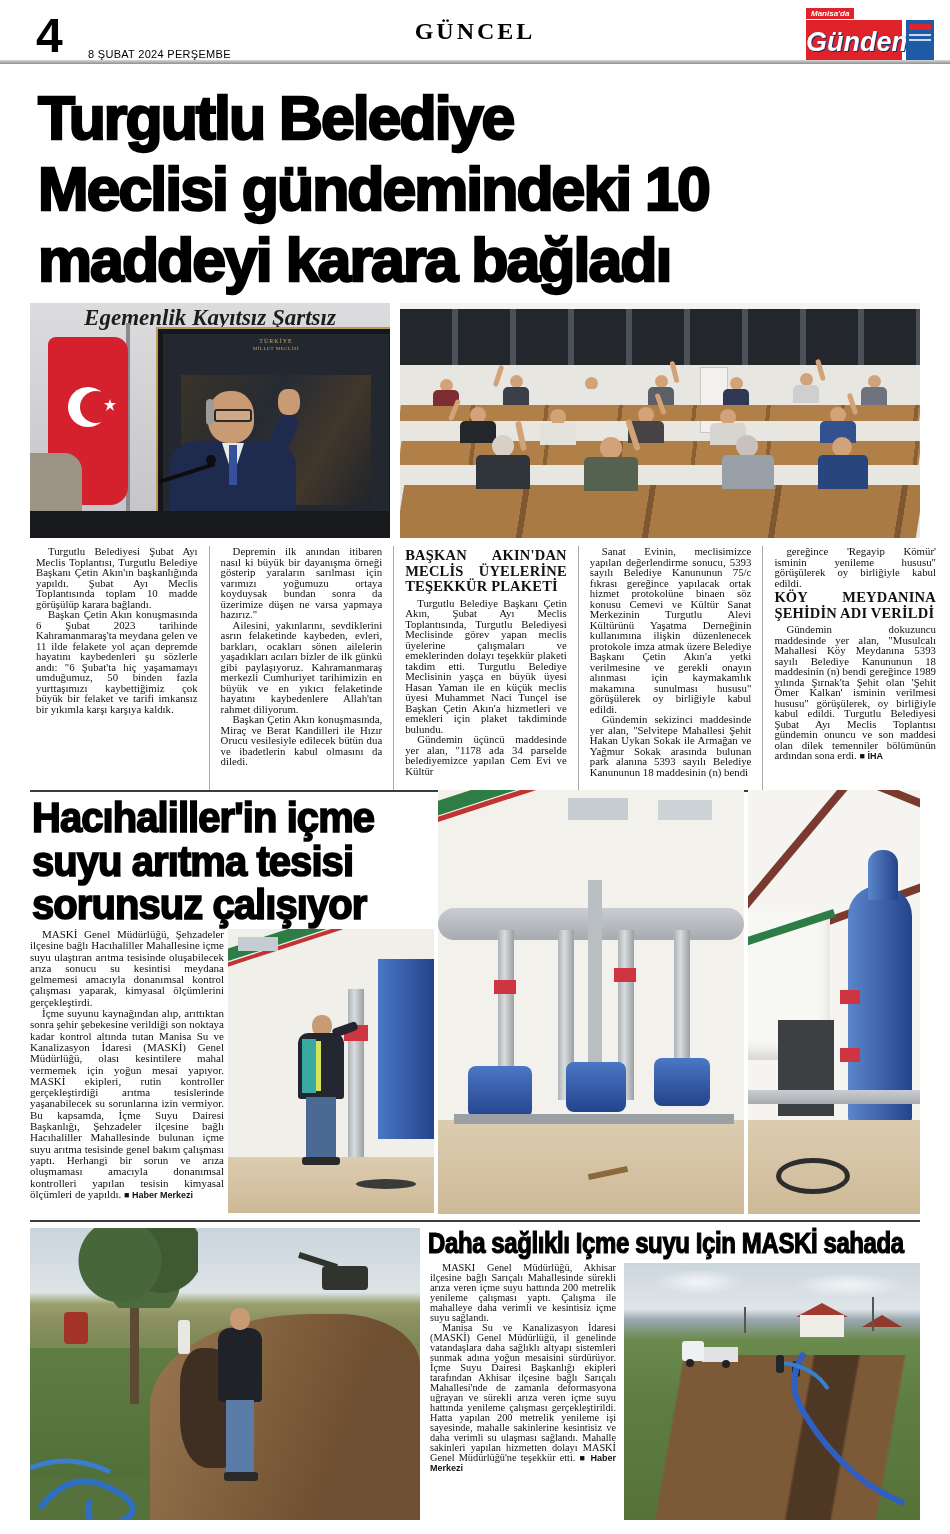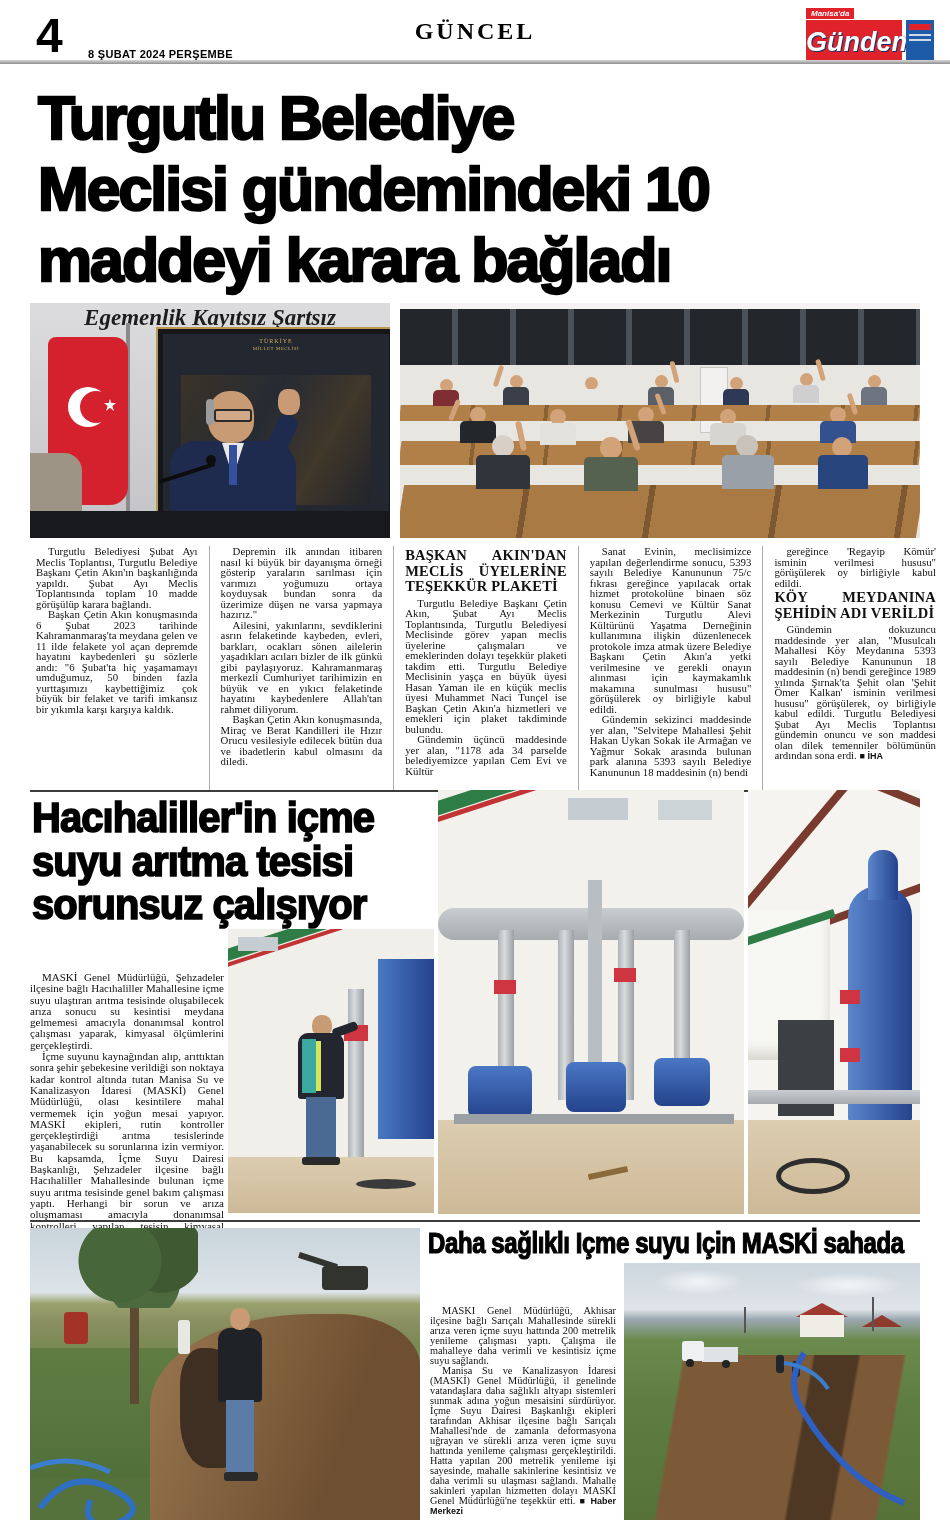--- a/index.html
+++ b/index.html
@@ -2,21 +2,21 @@
 <html lang="tr"><head>
 <meta charset="utf-8">
 <style>
   html,body{margin:0;padding:0;background:#f2f2f2;}
   .page{position:relative;width:950px;height:1534px;background:#fff;margin:0 auto;
         font-family:"Liberation Serif",serif;color:#111;overflow:hidden;}
   
   .pagenum{position:absolute;left:36px;top:12px;font-family:"Liberation Sans",sans-serif;
            font-weight:bold;font-size:48px;line-height:48px;color:#000;}
   .dateline{position:absolute;left:88px;top:48px;font-family:"Liberation Sans",sans-serif;
-            font-weight:bold;font-size:11px;letter-spacing:.3px;color:#000;}
+            font-weight:normal;font-size:11px;letter-spacing:.3px;color:#000;}
   .section-title{position:absolute;left:0;right:0;top:18px;text-align:center;
             font-family:"Liberation Serif",serif;font-weight:bold;font-size:24px;letter-spacing:3px;color:#000;}
   .header-rule{position:absolute;left:0;top:60px;width:950px;height:4px;
             background:linear-gradient(#d8d8d8,#8f8f8f);}
   .logo{position:absolute;right:16px;top:8px;width:128px;height:58px;}
   .logo .tab{position:absolute;left:0;top:0;background:#e0232b;color:#fff;
             font-family:"Liberation Sans",sans-serif;font-style:italic;font-weight:bold;
             font-size:8px;padding:1px 5px;}
   .logo .main{position:absolute;left:0;top:12px;width:96px;height:44px;background:#e0232b;
             color:#fff;font-family:"Liberation Sans",sans-serif;font-style:italic;font-weight:bold;
@@ -36,21 +36,21 @@
   .hl3{left:428px;top:1228px;font-size:30px;line-height:30px;letter-spacing:-.5px;
        -webkit-text-stroke:1.2px #000;transform:scaleX(.8);}
   
   .cols{position:absolute;left:36px;top:546px;width:900px;height:244px;display:flex;overflow:hidden;}
   .col{flex:1 1 0;font-size:10.8px;line-height:10.5px;text-align:justify;overflow:hidden;}
   .col + .col{border-left:1px solid #aaa;margin-left:11px;padding-left:11px;}
   .col p{margin:0;text-indent:12px;}
   .subhead{font-weight:bold;font-size:14.5px;line-height:15.5px;text-indent:0 !important;
            margin:2px 0 3px 0 !important;letter-spacing:.2px;}
   .src{font-family:"Liberation Sans",sans-serif;font-weight:bold;font-size:9px;}
-  .body-col{position:absolute;font-size:11px;line-height:11.3px;text-align:justify;overflow:hidden;margin-top:43px;}
+  .body-col{position:absolute;font-size:11px;line-height:11.3px;text-align:justify;overflow:hidden;}
   .body-col p{margin:0;text-indent:12px;}
   .a2-col{left:30px;top:929px;width:194px;height:287px;}
   .a3-col{left:430px;top:1263px;width:186px;height:266px;font-size:10.3px;line-height:10px;}
   .divider{position:absolute;left:30px;width:890px;height:2px;background:#3c3c3c;}
   
   .photo{position:absolute;overflow:hidden;background:#d8d8d8;}
   .abs{position:absolute;}
   
   .phL{left:30px;top:303px;width:360px;height:235px;background:linear-gradient(#dcdcde,#c3c3c7);}
   .phL .walltext{left:0;right:0;top:2px;text-align:center;font-family:"Liberation Serif",serif;
@@ -248,21 +248,21 @@
     <div class="col">
       <p class="subhead">BAŞKAN AKIN'DAN MECLİS ÜYELERİNE TEŞEKKÜR PLAKETİ</p>
       <p>Turgutlu Belediye Başkanı Çetin Akın, Şubat Ayı Meclis Toplantısında, Turgutlu Belediyesi Meclisinde görev yapan meclis üyelerine çalışmaları ve emeklerinden dolayı teşekkür plaketi takdim etti. Turgutlu Belediye Meclisinin yaşça en büyük üyesi Hasan Yaman ile en küçük meclis üyesi Muhammet Naci Tunçel ise Başkan Çetin Akın'a hizmetleri ve emekleri için plaket takdiminde bulundu.</p>
       <p>Gündemin üçüncü maddesinde yer alan, "1178 ada 34 parselde belediyemizce yapılan Cem Evi ve Kültür</p>
     </div>
     <div class="col">
       <p>Sanat Evinin, meclisimizce yapılan değerlendirme sonucu, 5393 sayılı Belediye Kanununun 75/c fıkrası gereğince yapılacak ortak hizmet protokolüne binaen söz konusu Cemevi ve Kültür Sanat Merkezinin Turgutlu Alevi Kültürünü Yaşatma Derneğinin kullanımına ilişkin düzenlenecek protokole imza atmak üzere Belediye Başkanı Çetin Akın'a yetki verilmesine ve gerekli onayın alınması için kaymakamlık makamına sunulması hususu" görüşülerek oy birliğiyle kabul edildi.</p>
       <p>Gündemin sekizinci maddesinde yer alan, "Selvitepe Mahallesi Şehit Hakan Uykan Sokak ile Armağan ve Yağmur Sokak arasında bulunan park alanına 5393 sayılı Belediye Kanununun 18 maddesinin (n) bendi</p>
     </div>
     <div class="col">
-      <p>gereğince 'Regayip Kömür' isminin verilmesi hususu" görüşülerek oy birliğiyle kabul edildi.</p>
+      <p>gereğince 'Regayip Kömür' isminin yenileme hususu" görüşülerek oy birliğiyle kabul edildi.</p>
       <p class="subhead">KÖY MEYDANINA ŞEHİDİN ADI VERİLDİ</p>
       <p><span>Gündemin dokuzuncu maddesinde yer alan, "Musulcalı Mahallesi Köy Meydanına 5393 sayılı Belediye Kanununun 18 maddesinin (n) bendi gereğince 1989 yılında Şırnak'ta Şehit olan 'Şehit Ömer Kalkan' isminin verilmesi hususu" görüşülerek, oy birliğiyle kabul edildi. Turgutlu Belediyesi Şubat Ayı Meclis Toplantısı gündemin onuncu ve son maddesi olan dilek temenniler bölümünün ardından sona erdi.</span> <span class="src">■ İHA</span></p>
     </div>
   </div>
 
   <div class="divider" style="top:790px"></div>
 
   <div class="hl hl2">
     <div>Hacıhaliller'in içme</div>
     <div>suyu arıtma tesisi</div>

